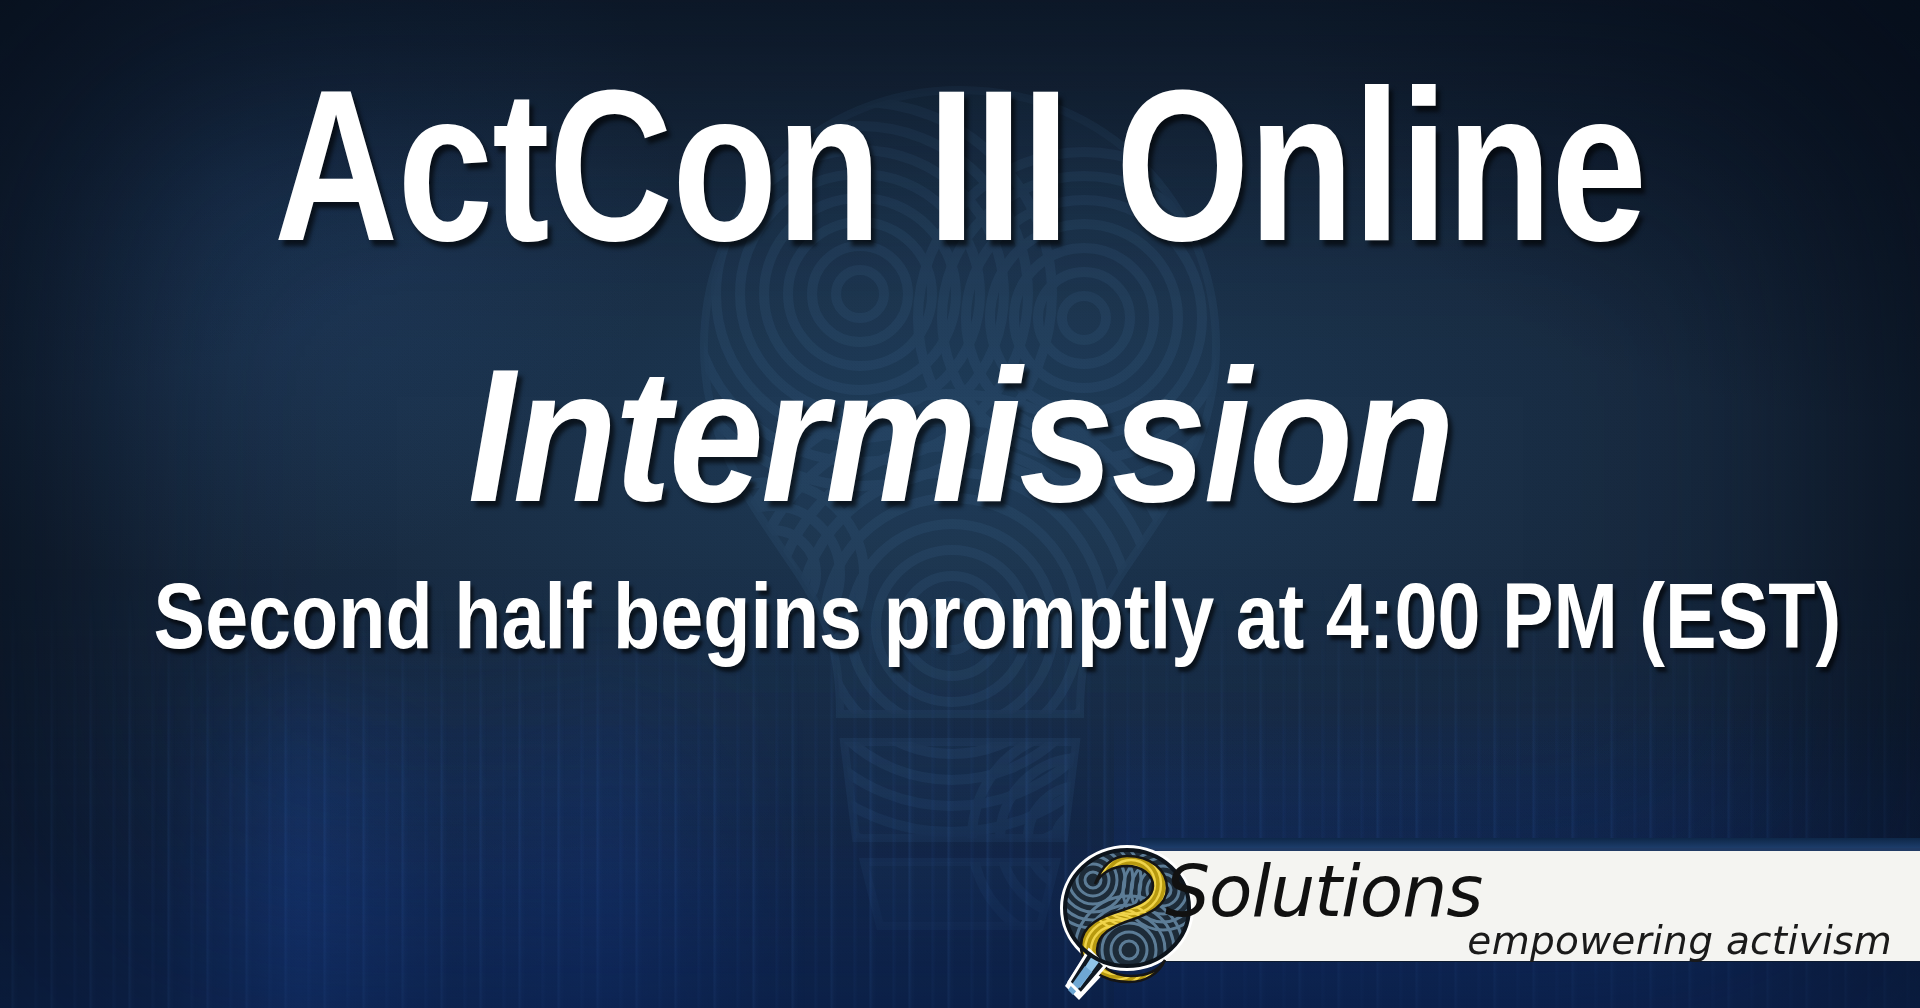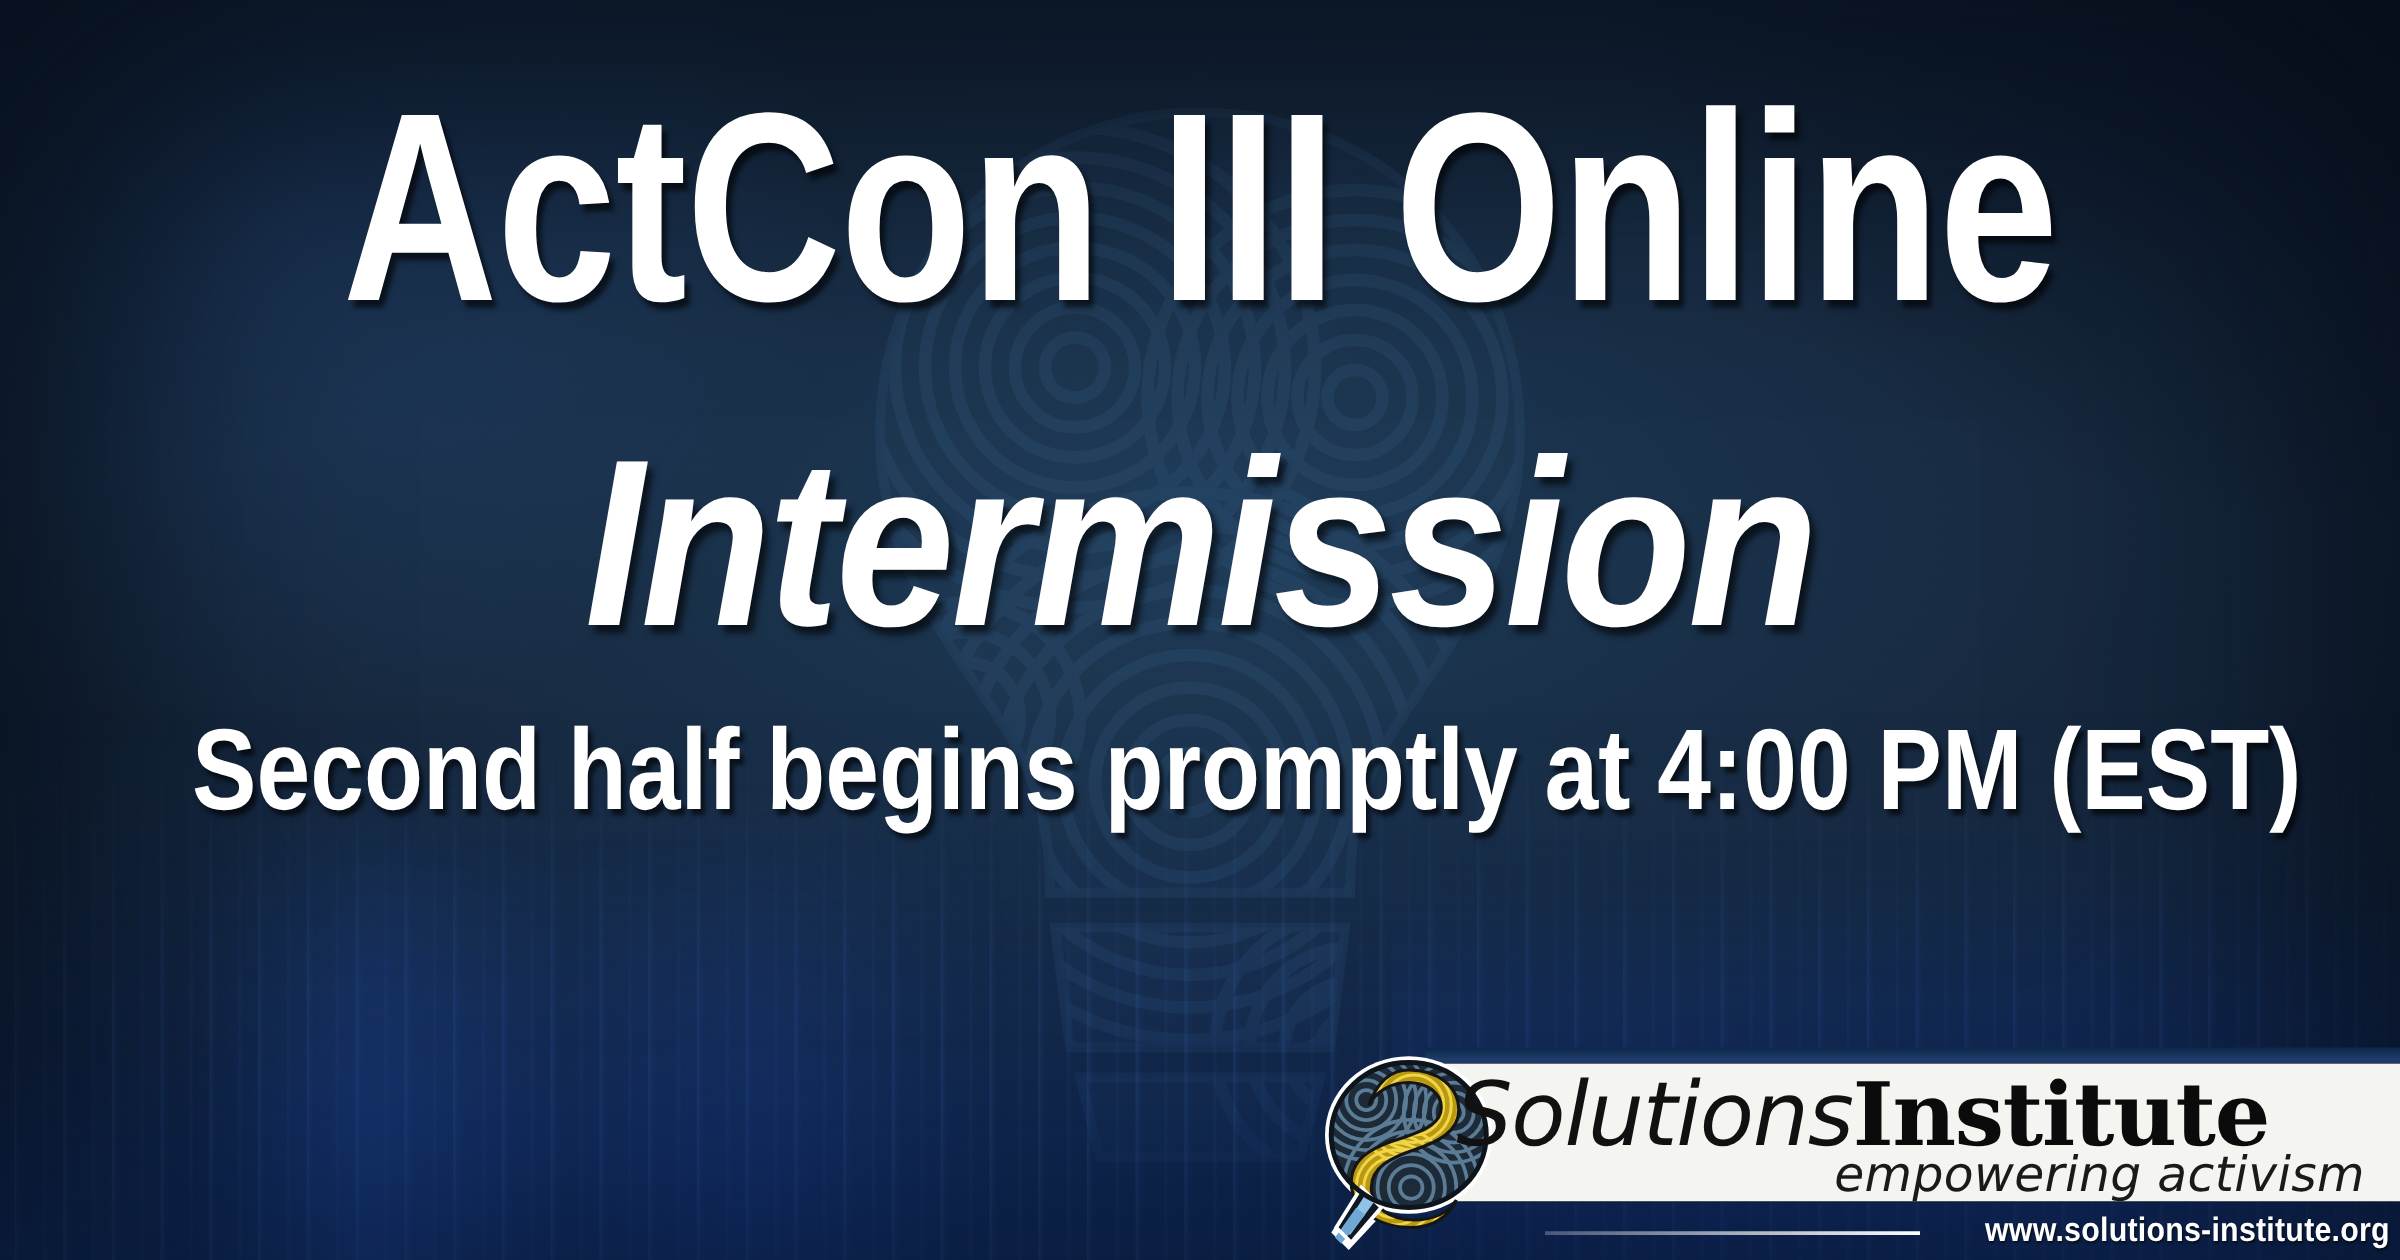--- a/index.html
+++ b/index.html
@@ -401,24 +401,19 @@
           <path d="M50 126 L33 150 L38 155 L57 132 Z" fill="#6fa8d4"></path>
           <path d="M54 110 L34 142 L46 154 L70 126 Z" fill="none" stroke="#ffffff" stroke-width="3"></path>
         </g>
 
         <ellipse cx="92" cy="68" rx="62" ry="58" fill="none" stroke="#0d141c" stroke-width="4"></ellipse>
       </svg>
     </div>
 
     <div class="logo-wordmark">
       <span class="wm-solutions">Solutions</span>
-      <span class="wm-institute">Institute</span>
     </div>
 
     <div class="logo-sub">empowering activism</div>
 
-    <div class="logo-url-row">
-      <div class="logo-url-rule"></div>
-      <div class="logo-url">www.solutions-institute.org</div>
-    </div>
   </div>
 
 </div>
 
 </body></html>

